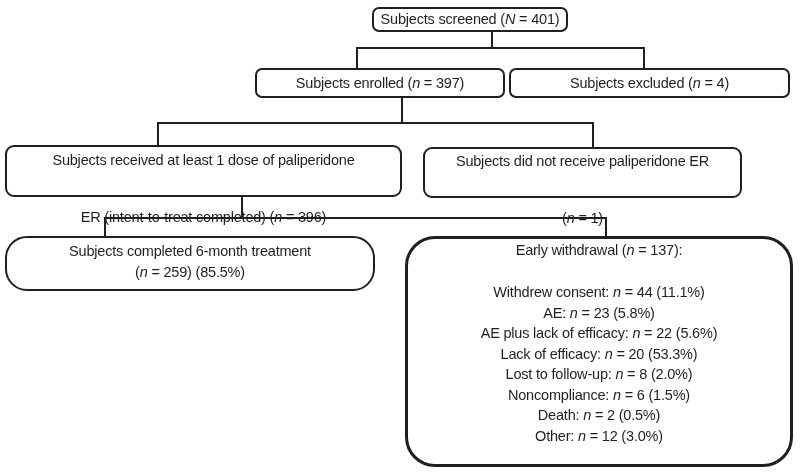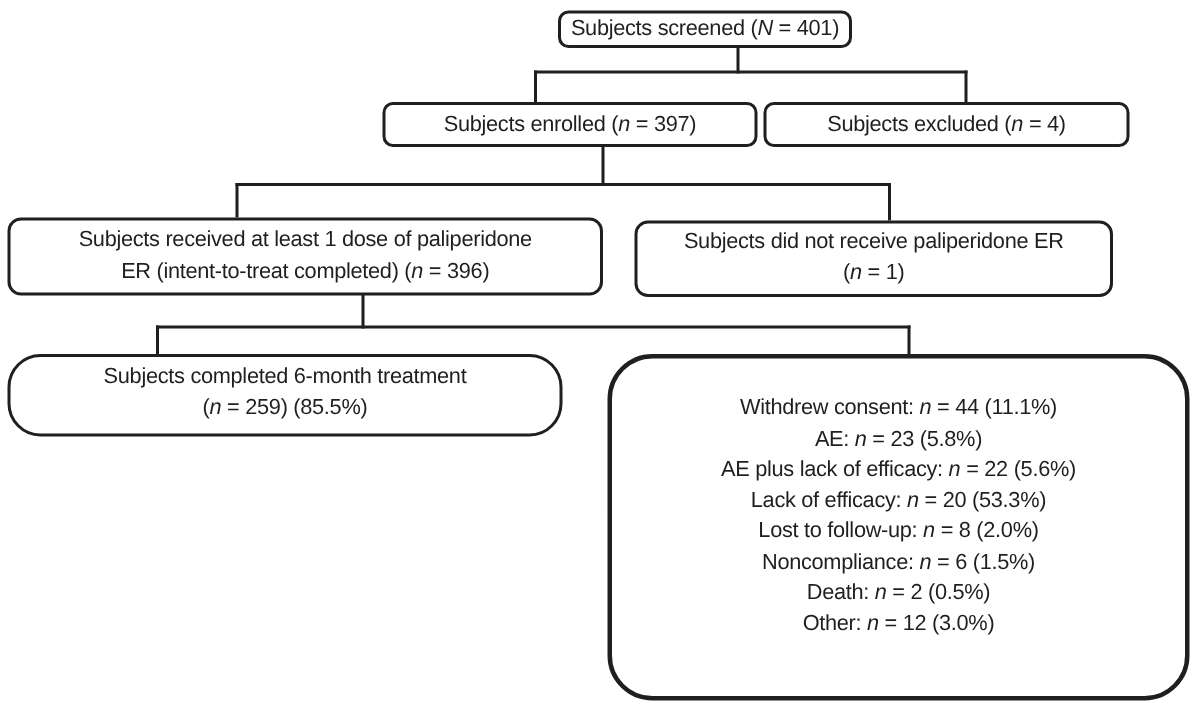--- a/index.html
+++ b/index.html
@@ -22,37 +22,37 @@
     flex-direction: column;
     align-items: center;
     justify-content: center;
     text-align: center;
     font-size: 14.5px;
     letter-spacing: -0.2px;
     line-height: 21px;
   }
   .fbox.topalign { justify-content: flex-start; }
   .r7  { border-radius: 7px; }
-  .r9  { border-radius: 9px; }
+  .r9  { border-radius: 9px; gap: 36px; }
   .r10 { border-radius: 22px; }
   .big {
     border-radius: 30px;
     border-width: 3px;
     justify-content: flex-start;
   }
   .tline { white-space: nowrap; }
   .conn { position: absolute; background: var(--ink); }
   .wd-title { line-height: 18px; padding-top: 2px; }
   .wd-list { margin-top: 23px; }
   .wd-list .tline { line-height: 20.5px; }
   i { font-style: italic; }
   
   #box-screened   { left:372px; top:7px;   width:196px; height:25px; }
   #box-enrolled   { left:233px; top:68px;  width:250px; height:30px;margin-left:22px; }
-  #box-excluded   { left:509px; top:68px;  width:244px; height:30px; }
+  #box-excluded   { left:509px; top:68px;  width:281px; height:30px; }
   #box-itt        { left:5px;   top:145px; width:397px; height:52px; padding-top:3px; }
   #box-notrecv    { left:423px; top:147px; width:319px; height:51px; padding-top:2px;text-align:right; }
   #box-completed  { left:5px;   top:236px; width:370px; height:55px; padding-top:3px; }
   #box-withdrawal { left:405px; top:236px; width:388px; height:231px; }
   
   #c-v1  { left:491px; top:31px;  width:2px;   height:18px; }
   #c-h1  { left:356px; top:47px;  width:289px; height:2px;  }
   #c-v2a { left:356px; top:47px;  width:2px;   height:21px; }
   #c-v2b { left:643px; top:47px;  width:2px;   height:21px; }
   #c-v3  { left:401px; top:97px;  width:2px;   height:27px; }
@@ -103,20 +103,21 @@
       <div class="tline"><span>Subjects did not receive paliperidone ER</span></div>
       <div class="tline"><span>(</span><i>n</i><span> = 1)</span></div>
     </div>
 
   <div class="fbox r10 topalign" id="box-completed">
       <div class="tline"><span>Subjects completed 6-month treatment</span></div>
       <div class="tline"><span>(</span><i>n</i><span> = 259) (85.5%)</span></div>
     </div>
 
   <div class="fbox big" id="box-withdrawal">
+    <div class="tline wd-title"><span>Early withdrawal (</span><i>n</i><span> = 137):</span></div>
     <div class="wd-list">
         <div class="tline"><span>Withdrew consent: </span><i>n</i><span> = 44 (11.1%)</span></div>
         <div class="tline"><span>AE: </span><i>n</i><span> = 23 (5.8%)</span></div>
         <div class="tline"><span>AE plus lack of efficacy: </span><i>n</i><span> = 22 (5.6%)</span></div>
         <div class="tline"><span>Lack of efficacy: </span><i>n</i><span> = 20 (53.3%)</span></div>
         <div class="tline"><span>Lost to follow-up: </span><i>n</i><span> = 8 (2.0%)</span></div>
         <div class="tline"><span>Noncompliance: </span><i>n</i><span> = 6 (1.5%)</span></div>
         <div class="tline"><span>Death: </span><i>n</i><span> = 2 (0.5%)</span></div>
         <div class="tline"><span>Other: </span><i>n</i><span> = 12 (3.0%)</span></div>
       </div>

